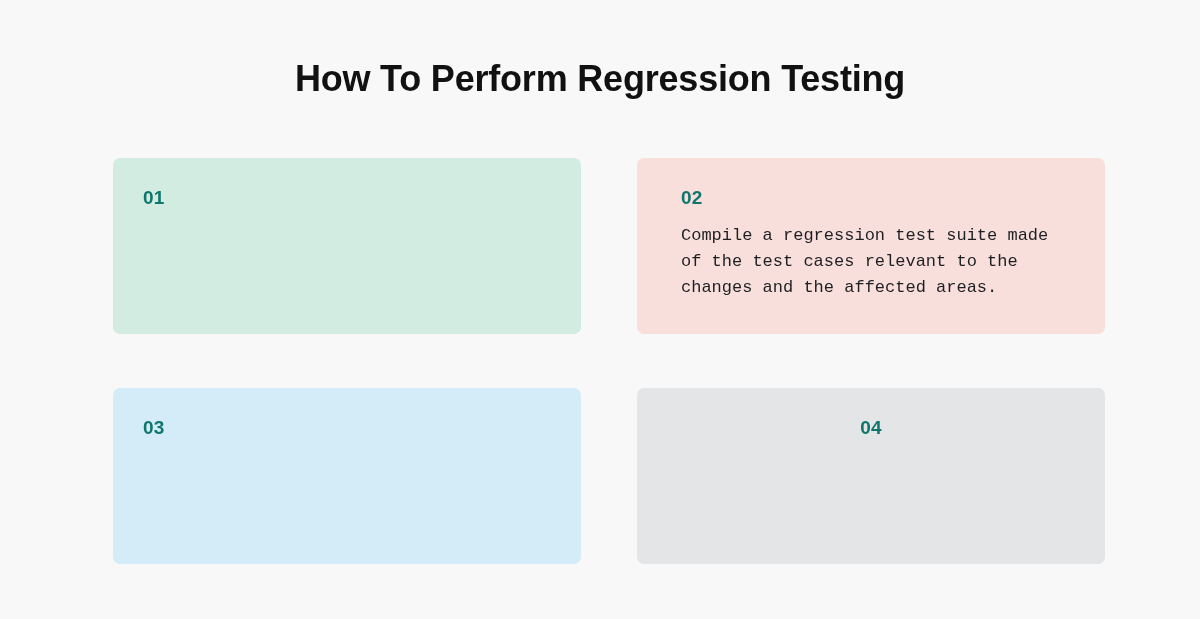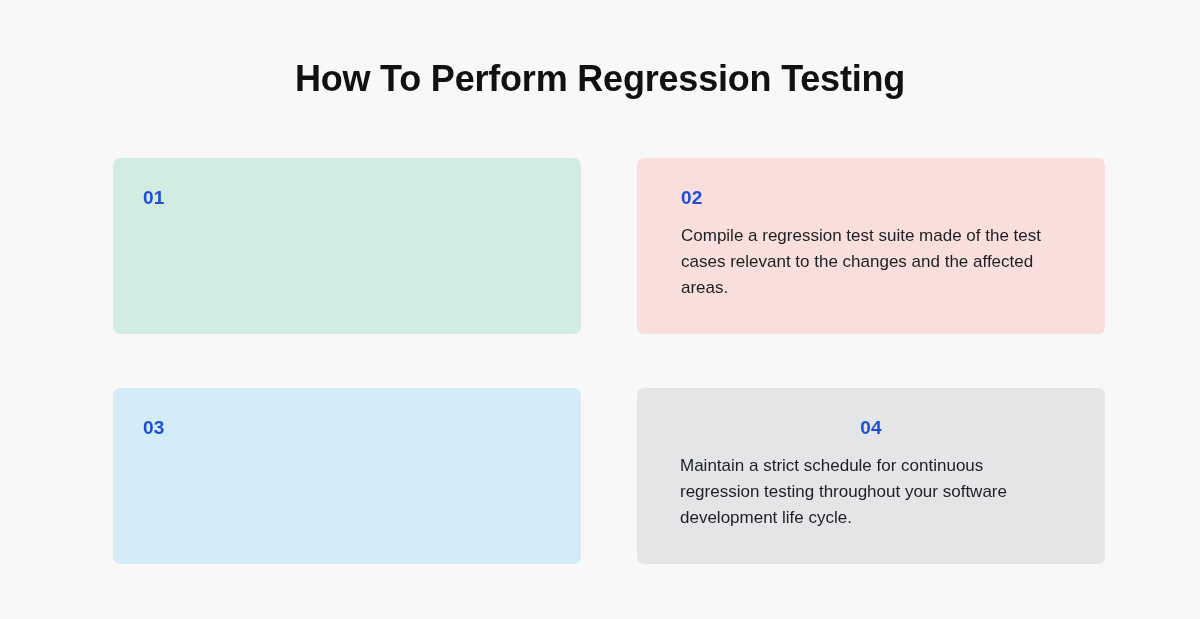--- a/index.html
+++ b/index.html
@@ -60,37 +60,38 @@
 
   .card--mint  { background: #d3ece1; }
   .card--blush { background: #f8dfdb; padding-left: 44px; }
   .card--blue  { background: #d3ecf7; gap: 19px; }
   .card--gray  { background: #e4e5e6; align-items: center; }
 
   .card-number {
     font-size: 19px;
     font-weight: 700;
     line-height: 24px;
-    color: #1d4ed8;
+    color: #0f766e;
     letter-spacing: 0.1px;
     margin: 0 0 13px 0;
   }
 
   .card-body {
     font-size: 17px;
     font-weight: 400;
     line-height: 26px;
     color: #1d1f23;
     margin: 0;
     max-width: 360px;
   }
 
   .card--blush .card-body,
   .card--gray .card-body {
     max-width: 382px;
+    font-family: Liberation Mono, monospace;
   }
 </style>
 </head>
 <body>
 
 <div class="infographic">
 
   <h1 class="page-title">How To Perform Regression Testing</h1>
 
   <div class="card-grid">
@@ -103,17 +104,16 @@
       <div class="card-number">02</div>
       <p class="card-body">Compile a regression test suite made of the test cases relevant to the changes and the affected areas.</p>
     </div>
 
     <div class="card card--blue">
       <div class="card-number">03</div>
     </div>
 
     <div class="card card--gray">
       <div class="card-number">04</div>
-      <p class="card-body">Maintain a strict schedule for continuous regression testing throughout your software development life cycle.</p>
     </div>
 
   </div>
 </div>
 
 </body></html>

